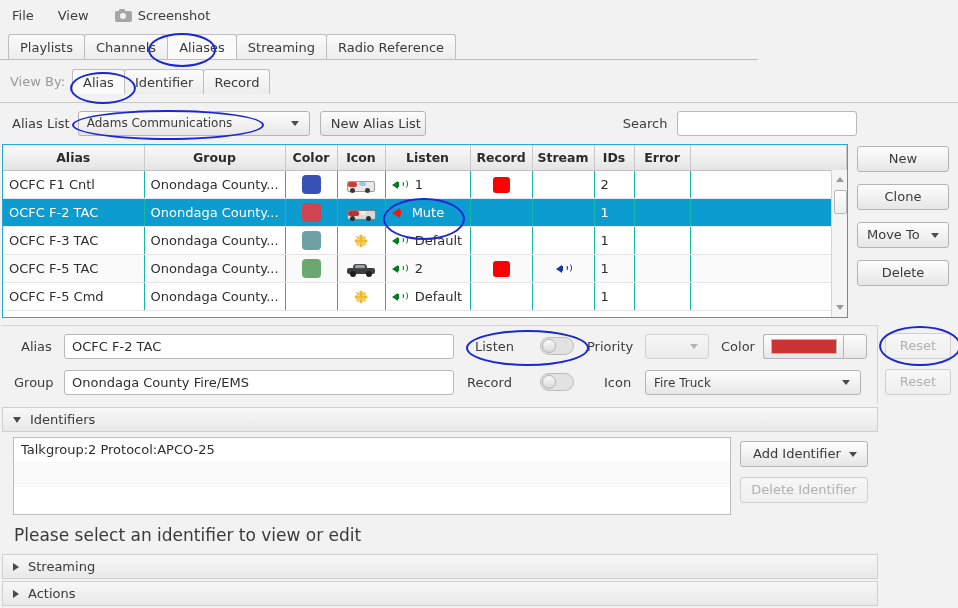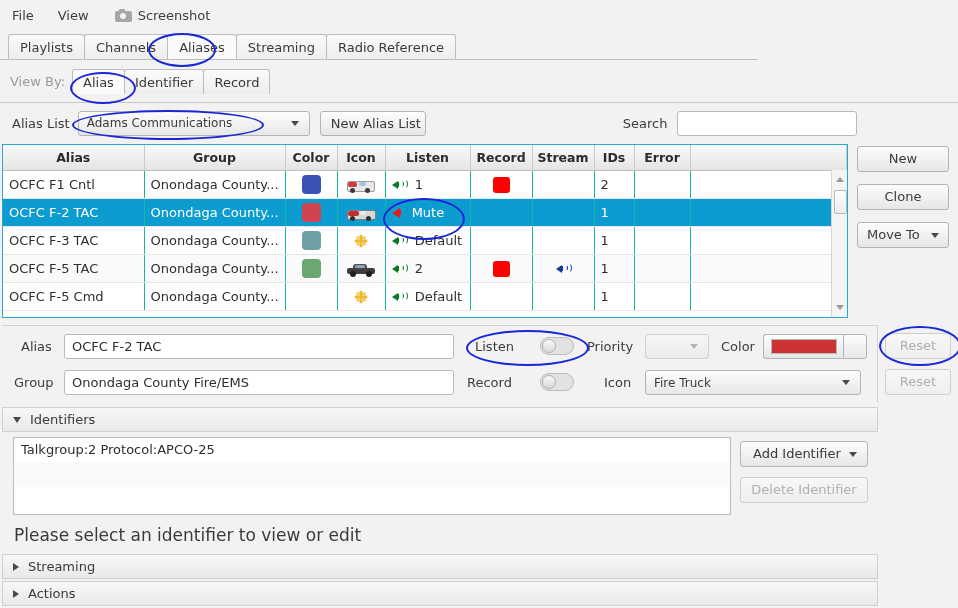--- a/index.html
+++ b/index.html
@@ -474,20 +474,21 @@
       <div class="arw dn">
           <span class="tri-dn"></span>
         </div>
     </div>
   </div>
 
   <div class="sidebtns">
     <div class="btn"><span>New</span></div>
     <div class="btn"><span>Clone</span></div>
     <div class="btn" style="text-align:left;padding-left:9px;"><span>Move To</span><span class="arrow"></span></div>
+    <div class="btn"><span>Delete</span></div>
   </div>
 
   <div class="editor">
 
     <div style="position:absolute;left:0;top:8px;width:876px;height:29px;">
       <span class="lbl" style="position:absolute;left:19px;top:5px;">Alias</span>
       <input class="textinput" style="position: absolute; left: 62px; top: 0px; width: 390px;" value="OCFC F-2 TAC">
       <span class="lbl" style="position:absolute;left:473px;top:5px;">Listen</span>
       <span class="toggle" style="position:absolute;left:538px;top:3px;">
           <span class="knob"></span>

